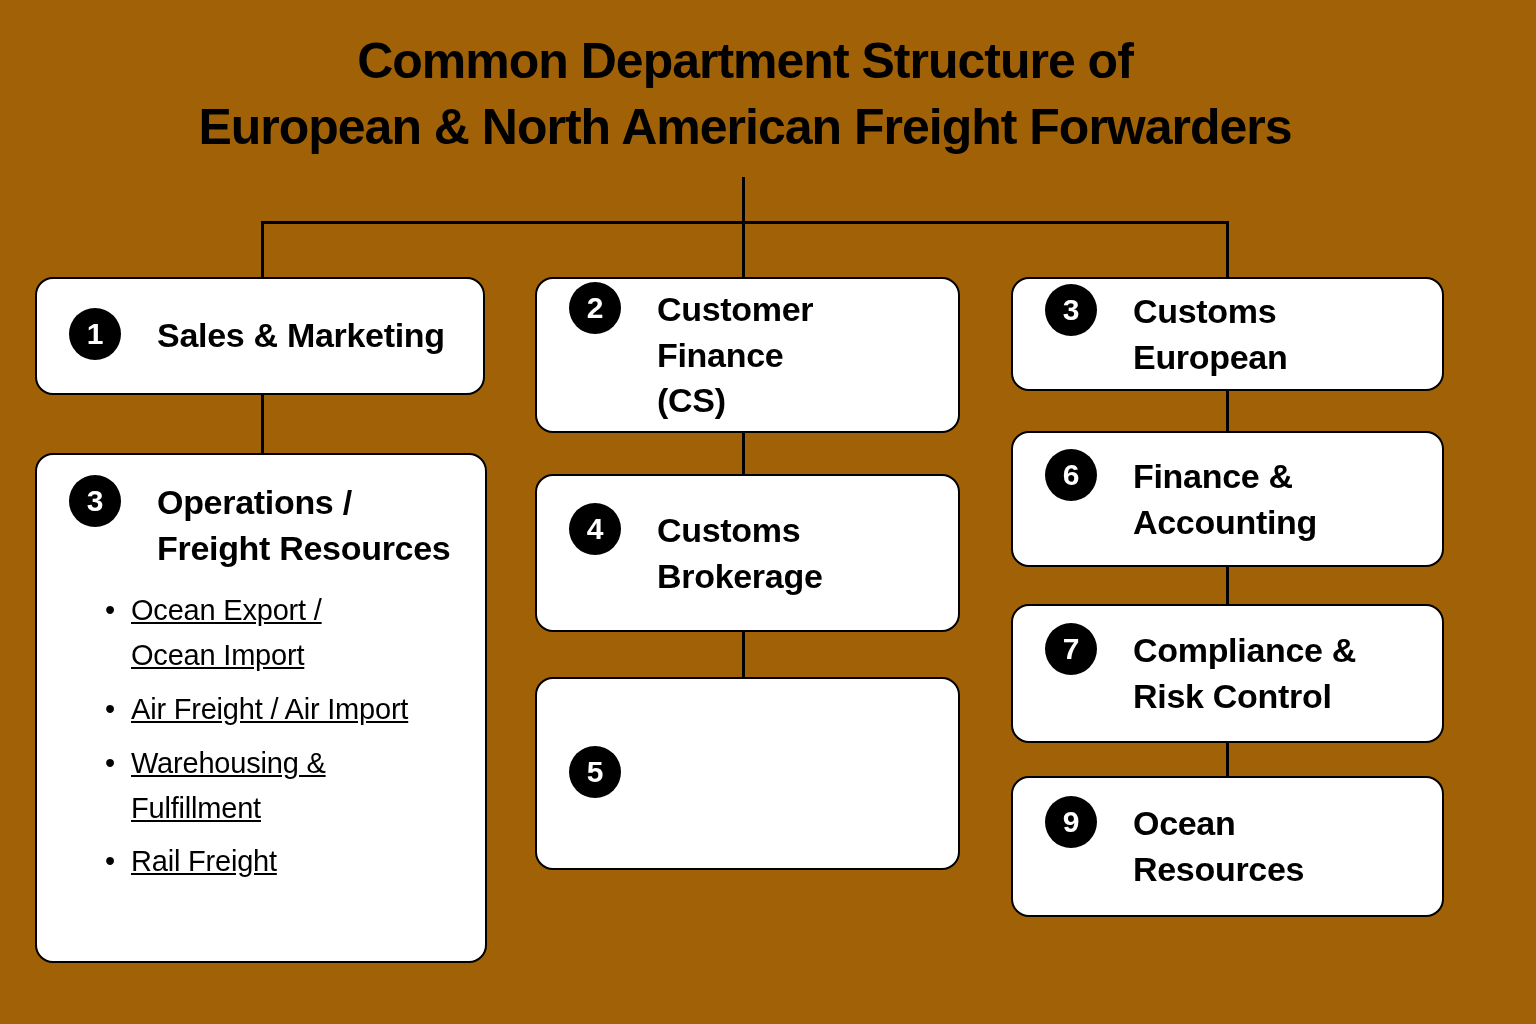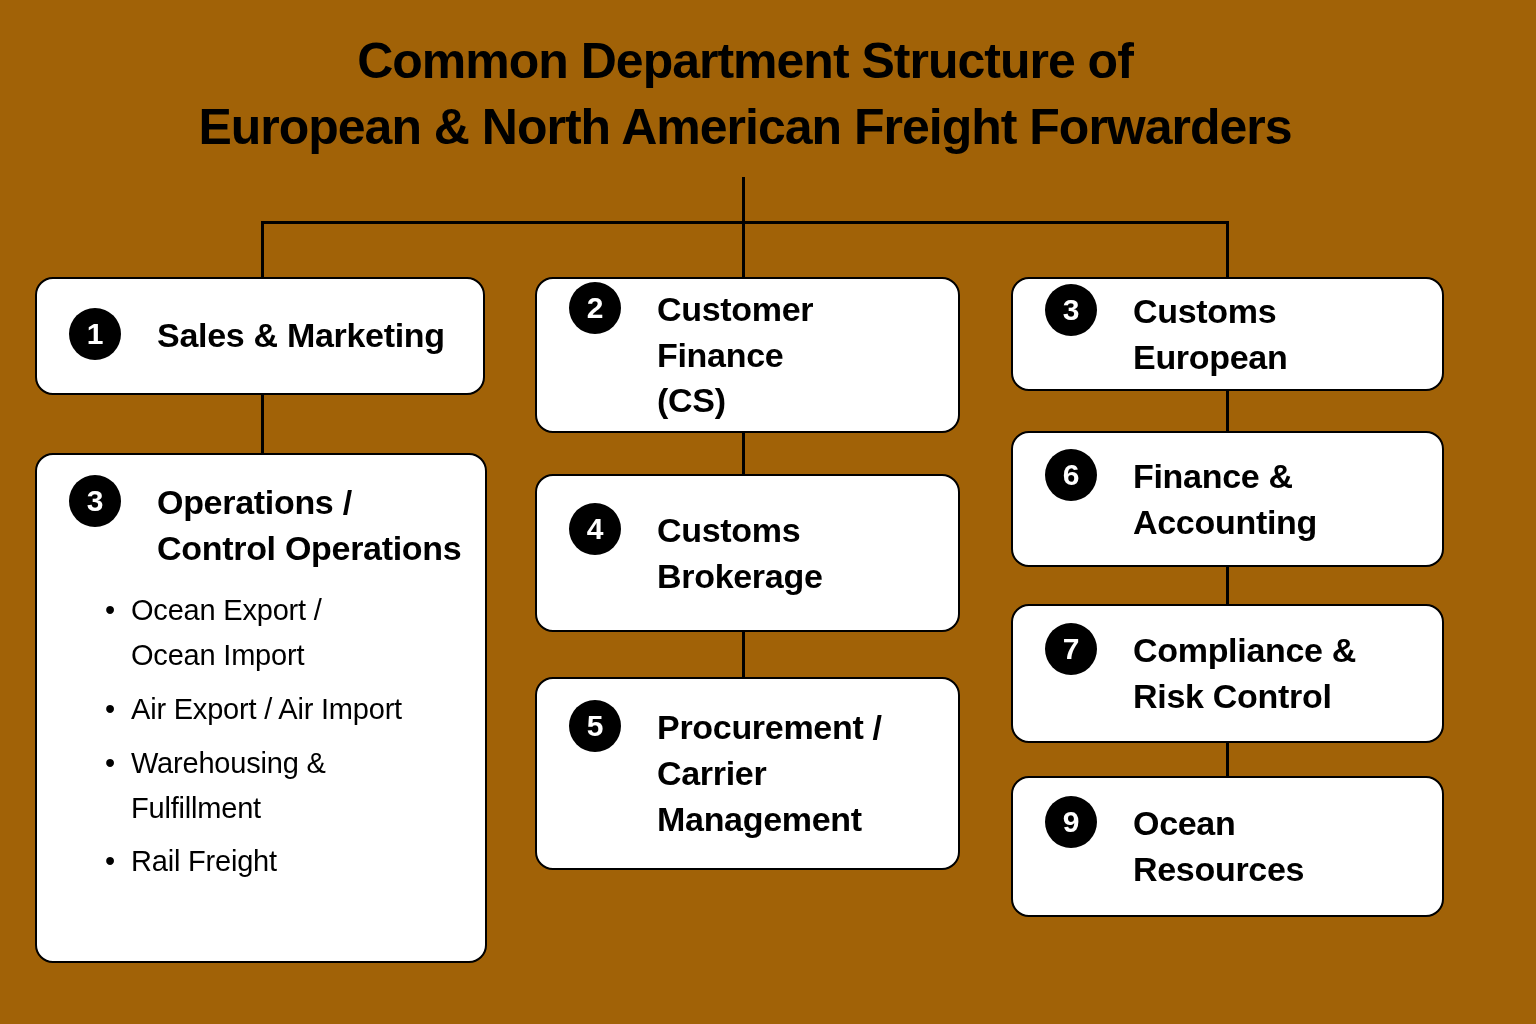--- a/index.html
+++ b/index.html
@@ -64,20 +64,21 @@
     letter-spacing:-0.3px;
     white-space:pre-line;
     padding-top:1px;
     margin-left:12px;
   }
   .ops-inner { padding-top:24px; width:100%; }
   .sublist {
     list-style:none;
     margin:16px 0 17px 0;
     padding:0 10px 0 68px;
+    text-decoration:underline;
   }
   .sublist li {
     position:relative;
     padding-left:26px;
     font-size:29px;
     font-weight:400;
     line-height:1.55;
     letter-spacing:-0.2px;
     white-space:pre-line;
     margin-bottom:9px;
@@ -114,26 +115,26 @@
       <div class="badge">1</div>
       <div class="label">Sales &amp; Marketing</div>
     </div>
   </div>
 
   <div class="box top-align" style="left:35px; top:453px; width:452px; height:510px;">
     <div class="ops-inner">
       <div class="row">
         <div class="badge">3</div>
         <div class="label">Operations /
-Control Operations</div>
+Freight Resources</div>
       </div>
       <ul class="sublist">
         <li>Ocean Export /
 Ocean Import</li>
-        <li>Air Export / Air Import</li>
+        <li>Air Freight / Air Import</li>
         <li>Warehousing &amp;
 Fulfillment</li>
         <li>Rail Freight</li>
       </ul>
     </div>
   </div>
 
   <div class="box" style="left:535px; top:277px; width:425px; height:156px;">
     <div class="row">
       <div class="badge">2</div>
@@ -146,23 +147,20 @@
     <div class="row">
       <div class="badge">4</div>
       <div class="label">Customs
 Brokerage</div>
     </div>
   </div>
 
   <div class="box" style="left:535px; top:677px; width:425px; height:193px;">
     <div class="row">
       <div class="badge">5</div>
-      <div class="label">Procurement /
-Carrier
-Management</div>
     </div>
   </div>
 
   <div class="box" style="left:1011px; top:277px; width:433px; height:114px;">
     <div class="row">
       <div class="badge">3</div>
       <div class="label">Customs European</div>
     </div>
   </div>
 

